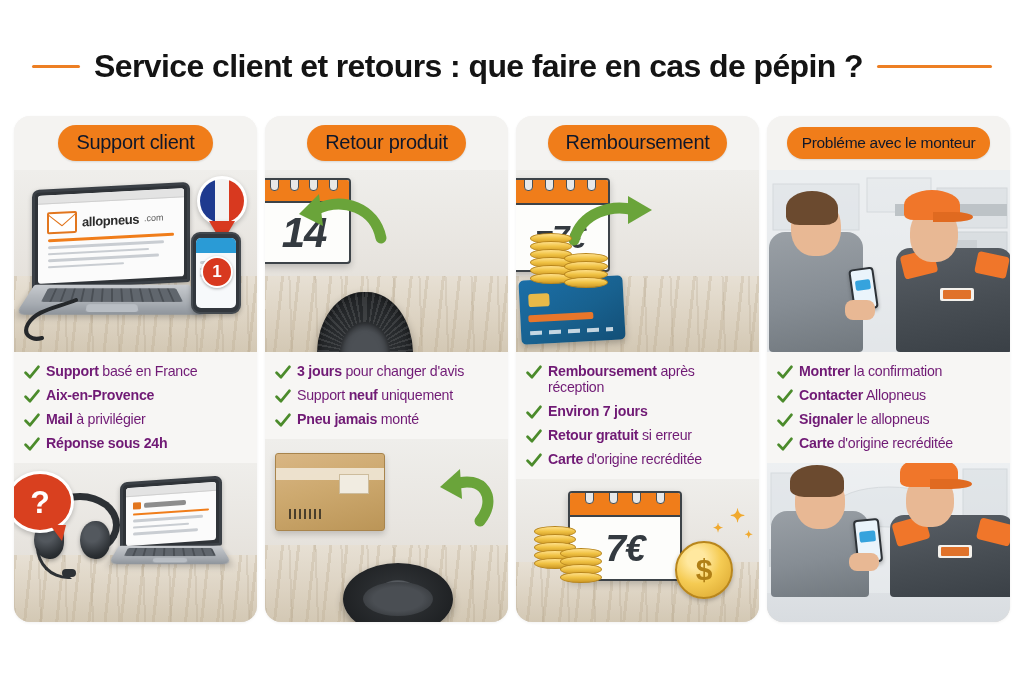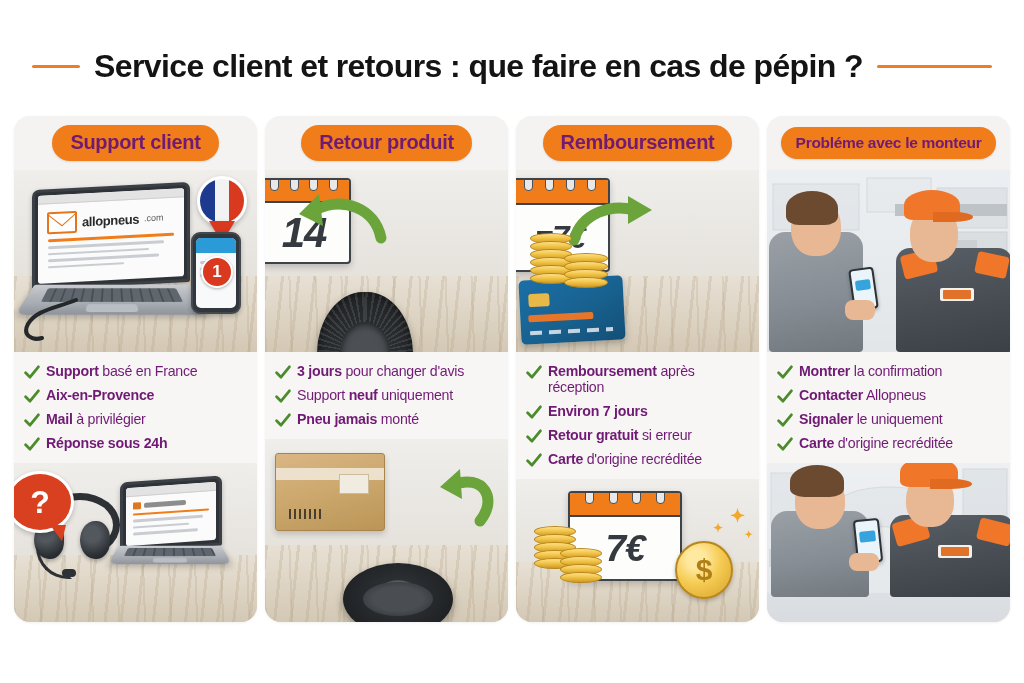--- a/index.html
+++ b/index.html
@@ -71,25 +71,25 @@
     position: relative;
     z-index: 6;
     height: 54px;
     display: flex;
     align-items: center;
     justify-content: center;
     background: #f4f3f1;
   }
   .pill {
     background: #f07d1a;
-    color: #701a75;
+    color: #0f172a;
     border-radius: 999px;
     padding: 6px 18px 8px 18px;
     font-size: 20px;
-    font-weight: 700;
+    font-weight: 400;
     letter-spacing: -0.3px;
     line-height: 1.1;
     white-space: nowrap;
     box-shadow: 0 1px 2px rgba(0,0,0,0.12);
   }
   .panel.p4 .pill { font-size: 15.5px; padding: 7px 15px 8px 15px; }
 
   
   .illus {
     position: relative;
@@ -757,21 +757,21 @@
       <div class="bullet">
         <svg class="check" viewBox="0 0 20 20">
             <path d="M2 11 L7.5 16.5 L18 3.5" stroke="#4b8b2b" stroke-width="3.4" fill="none" stroke-linecap="round" stroke-linejoin="round"></path>
           </svg>
         <span class="b-txt"><b>Contacter</b><span class="reg"> Allopneus</span></span>
       </div>
       <div class="bullet">
         <svg class="check" viewBox="0 0 20 20">
             <path d="M2 11 L7.5 16.5 L18 3.5" stroke="#4b8b2b" stroke-width="3.4" fill="none" stroke-linecap="round" stroke-linejoin="round"></path>
           </svg>
-        <span class="b-txt"><b>Signaler</b><span class="reg"> le uniquement</span></span>
+        <span class="b-txt"><b>Signaler</b><span class="reg"> le allopneus</span></span>
       </div>
       <div class="bullet">
         <svg class="check" viewBox="0 0 20 20">
             <path d="M2 11 L7.5 16.5 L18 3.5" stroke="#4b8b2b" stroke-width="3.4" fill="none" stroke-linecap="round" stroke-linejoin="round"></path>
           </svg>
         <span class="b-txt"><b>Carte</b><span class="reg"> d'origine recréditée</span></span>
       </div>
     </div>
 
     <div class="illus bottom">

